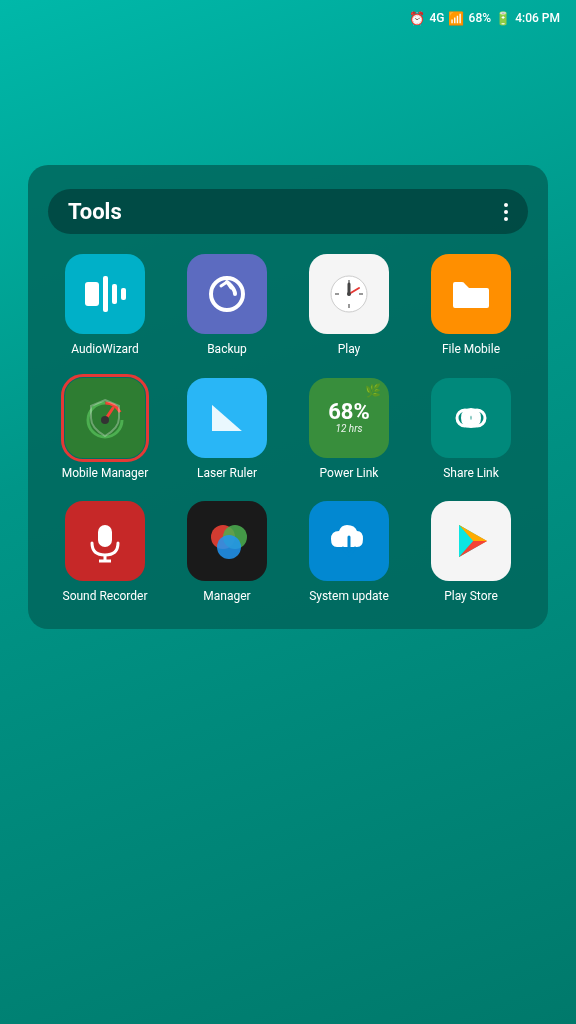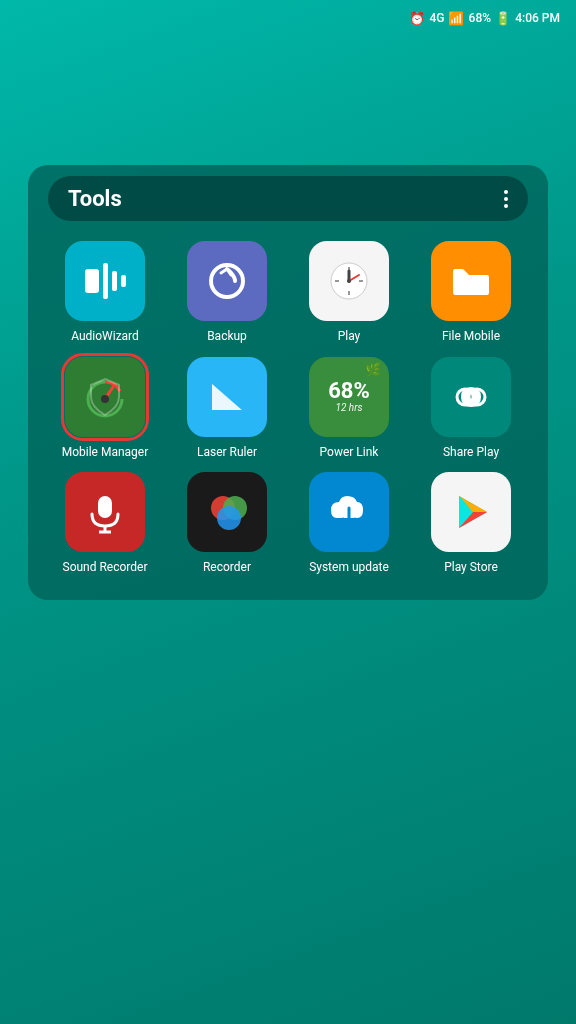--- a/index.html
+++ b/index.html
@@ -36,21 +36,21 @@
     }
 
     
     .folder-container {
       position: absolute;
       top: 165px;
       left: 28px;
       right: 28px;
       background: rgba(0, 100, 90, 0.82);
       border-radius: 20px;
-      padding: 11px 20px 24px;
+      padding: 24px 20px 24px;
     }
 
     
     .folder-header {
       display: flex;
       align-items: center;
       justify-content: space-between;
       background: rgba(0, 60, 55, 0.7);
       border-radius: 30px;
       padding: 10px 20px;
@@ -77,21 +77,21 @@
       width: 4px;
       height: 4px;
       background: white;
       border-radius: 50%;
     }
 
     
     .app-grid {
       display: grid;
       grid-template-columns: repeat(4, 1fr);
-      gap: 12px 8px;
+      gap: 20px 8px;
     }
 
     .app-item {
       display: flex;
       flex-direction: column;
       align-items: center;
       gap: 8px;
       cursor: pointer;
     }
 
@@ -330,21 +330,21 @@
       <div class="app-icon icon-sharelink">
         <svg width="52" height="52" viewBox="0 0 52 52">
 
           <path d="M18 26 Q18 18 26 18 Q34 18 34 26 Q34 34 26 34 Q18 34 18 26" fill="none" stroke="white" stroke-width="4"></path>
           <circle cx="26" cy="26" r="5" fill="none" stroke="white" stroke-width="4"></circle>
 
           <circle cx="20" cy="26" r="8" fill="none" stroke="white" stroke-width="3"></circle>
           <circle cx="32" cy="26" r="8" fill="none" stroke="white" stroke-width="3"></circle>
         </svg>
       </div>
-      <span class="app-label">Share Play</span>
+      <span class="app-label">Share Link</span>
     </div>
 
     <div class="app-item">
       <div class="app-icon icon-soundrecorder">
         <svg width="52" height="52" viewBox="0 0 52 52">
 
           <rect x="19" y="10" width="14" height="22" rx="7" fill="white"></rect>
           <path d="M13 28 Q13 40 26 40 Q39 40 39 28" fill="none" stroke="white" stroke-width="3" stroke-linecap="round"></path>
           <line x1="26" y1="40" x2="26" y2="46" stroke="white" stroke-width="3"></line>
           <line x1="20" y1="46" x2="32" y2="46" stroke="white" stroke-width="3"></line>
@@ -355,21 +355,21 @@
 
     <div class="app-item">
       <div class="app-icon icon-splendid">
         <svg width="52" height="52" viewBox="0 0 52 52">
 
           <circle cx="22" cy="22" r="12" fill="#f44336" opacity="0.85"></circle>
           <circle cx="34" cy="22" r="12" fill="#4caf50" opacity="0.85"></circle>
           <circle cx="28" cy="32" r="12" fill="#2196f3" opacity="0.85"></circle>
         </svg>
       </div>
-      <span class="app-label">Recorder</span>
+      <span class="app-label">Manager</span>
     </div>
 
     <div class="app-item">
       <div class="app-icon icon-systemupdate">
         <svg width="52" height="52" viewBox="0 0 52 52">
 
           <path d="M14 32 Q8 32 8 24 Q8 16 16 16 Q18 10 24 10 Q32 10 34 16 Q40 16 40 24 Q40 32 34 32 Z" fill="white"></path>
 
           <line x1="26" y1="22" x2="26" y2="38" stroke="#0288d1" stroke-width="3" stroke-linecap="round"></line>
           <polyline points="20,33 26,40 32,33" fill="none" stroke="#0288d1" stroke-width="3" stroke-linecap="round" stroke-linejoin="round"></polyline>

